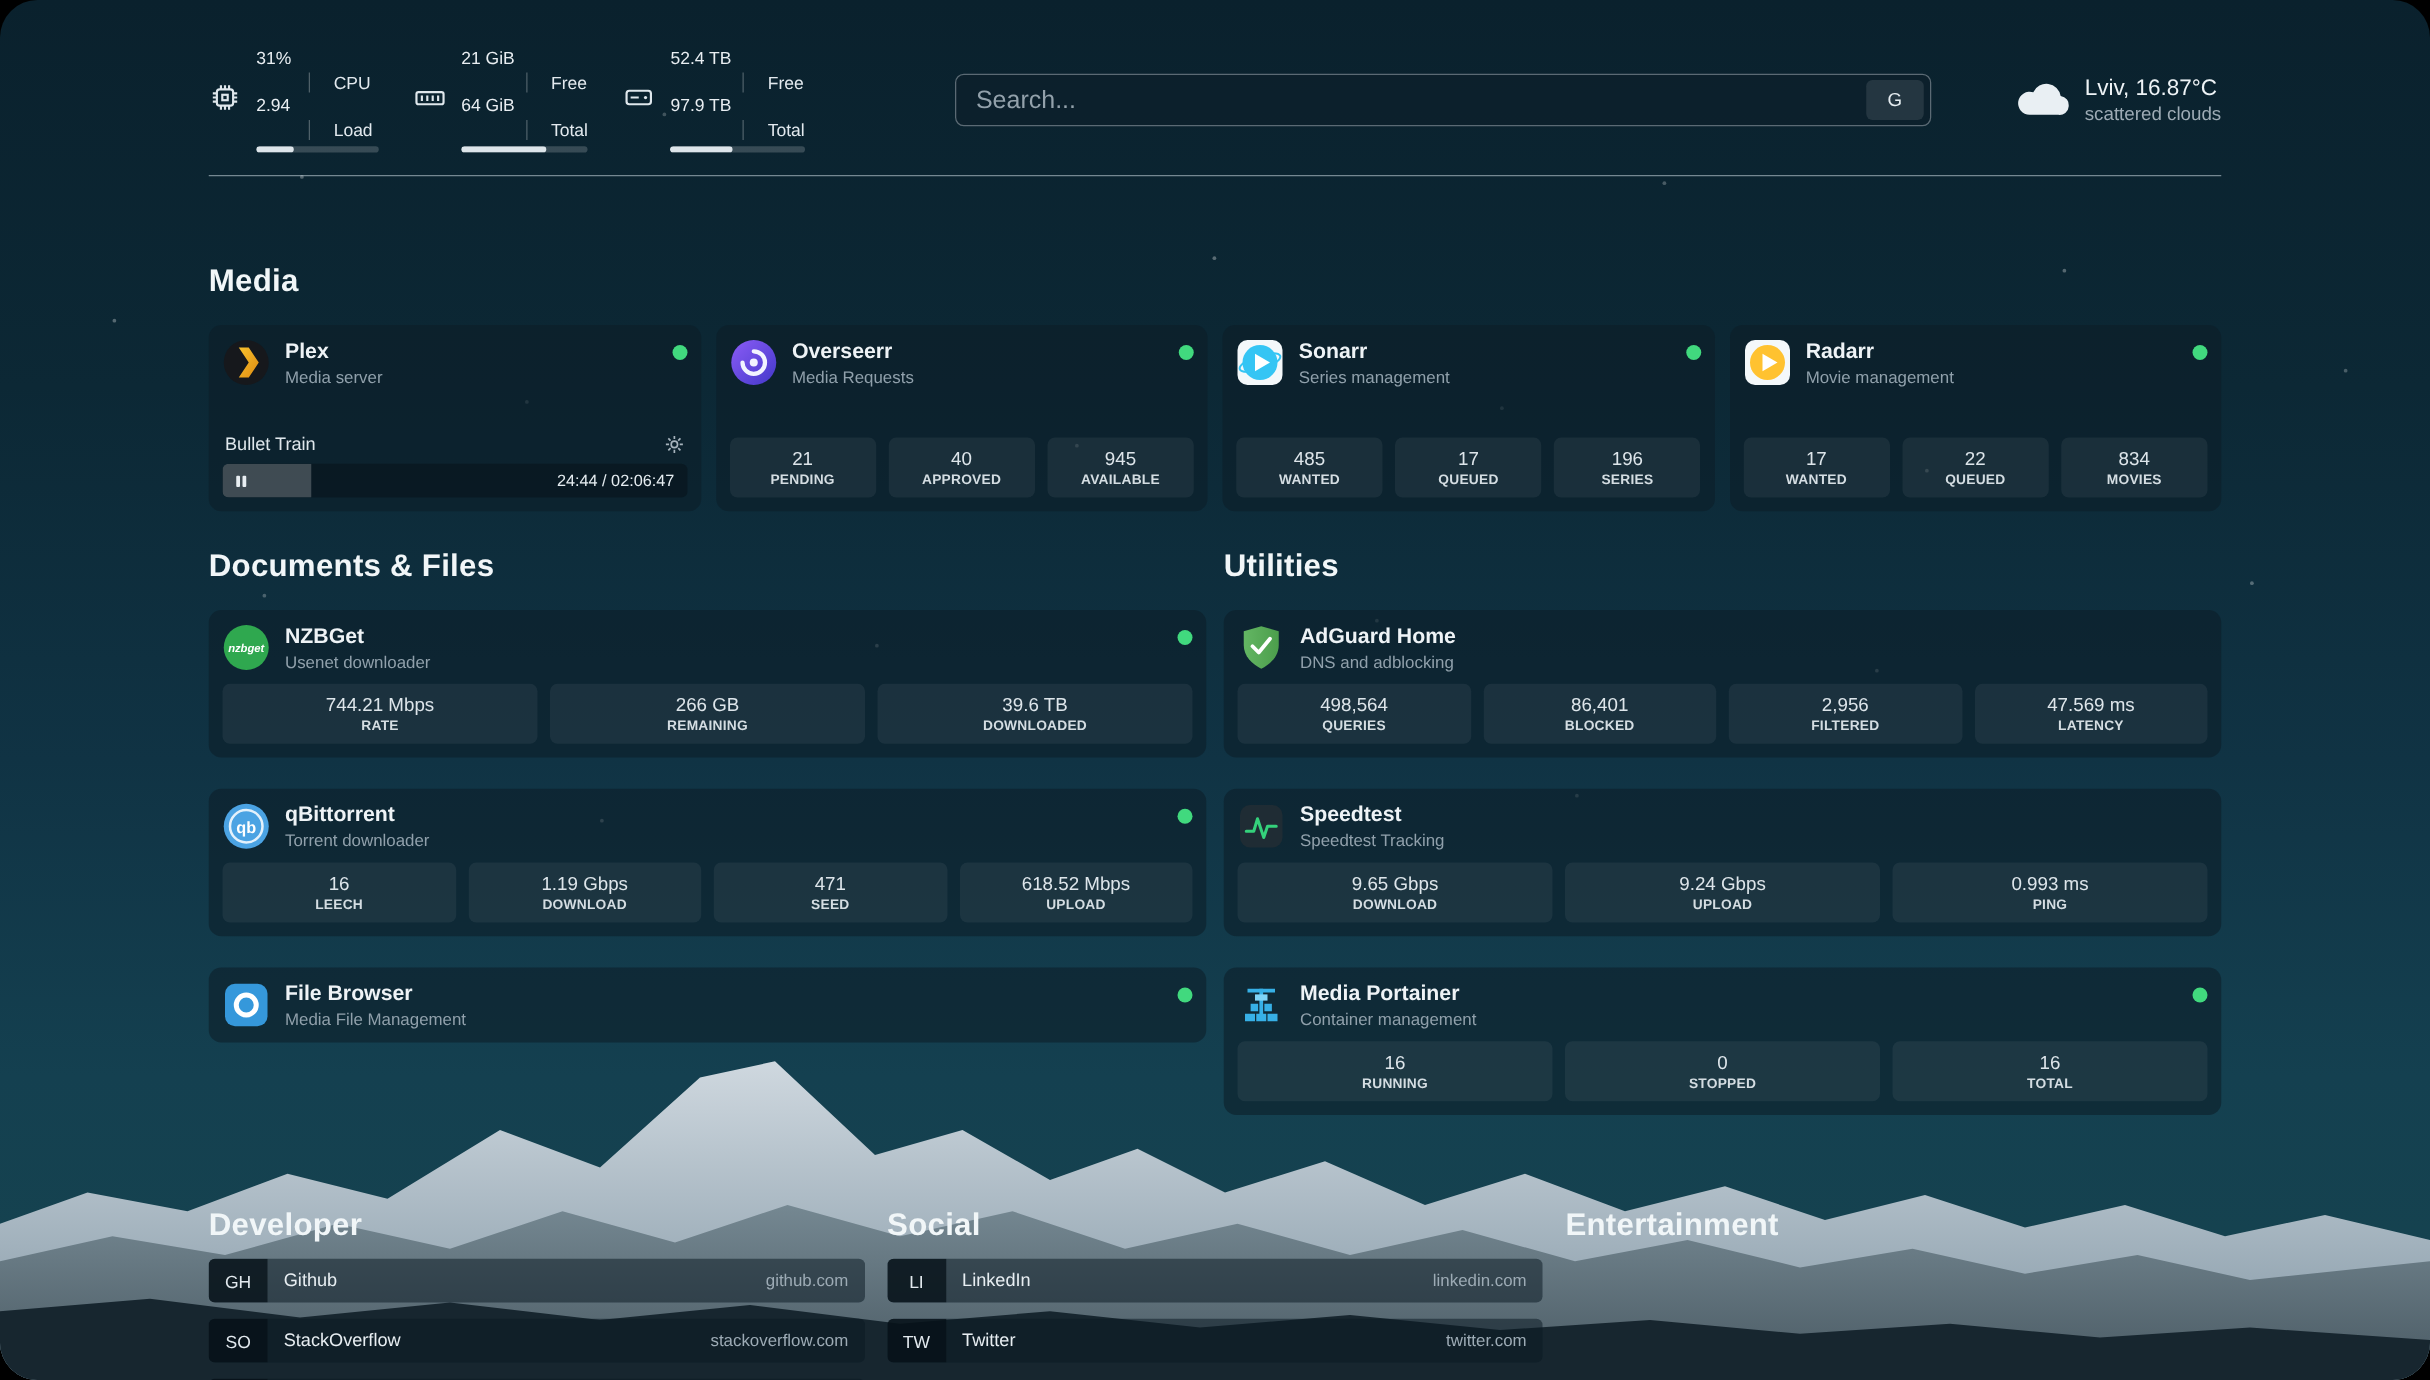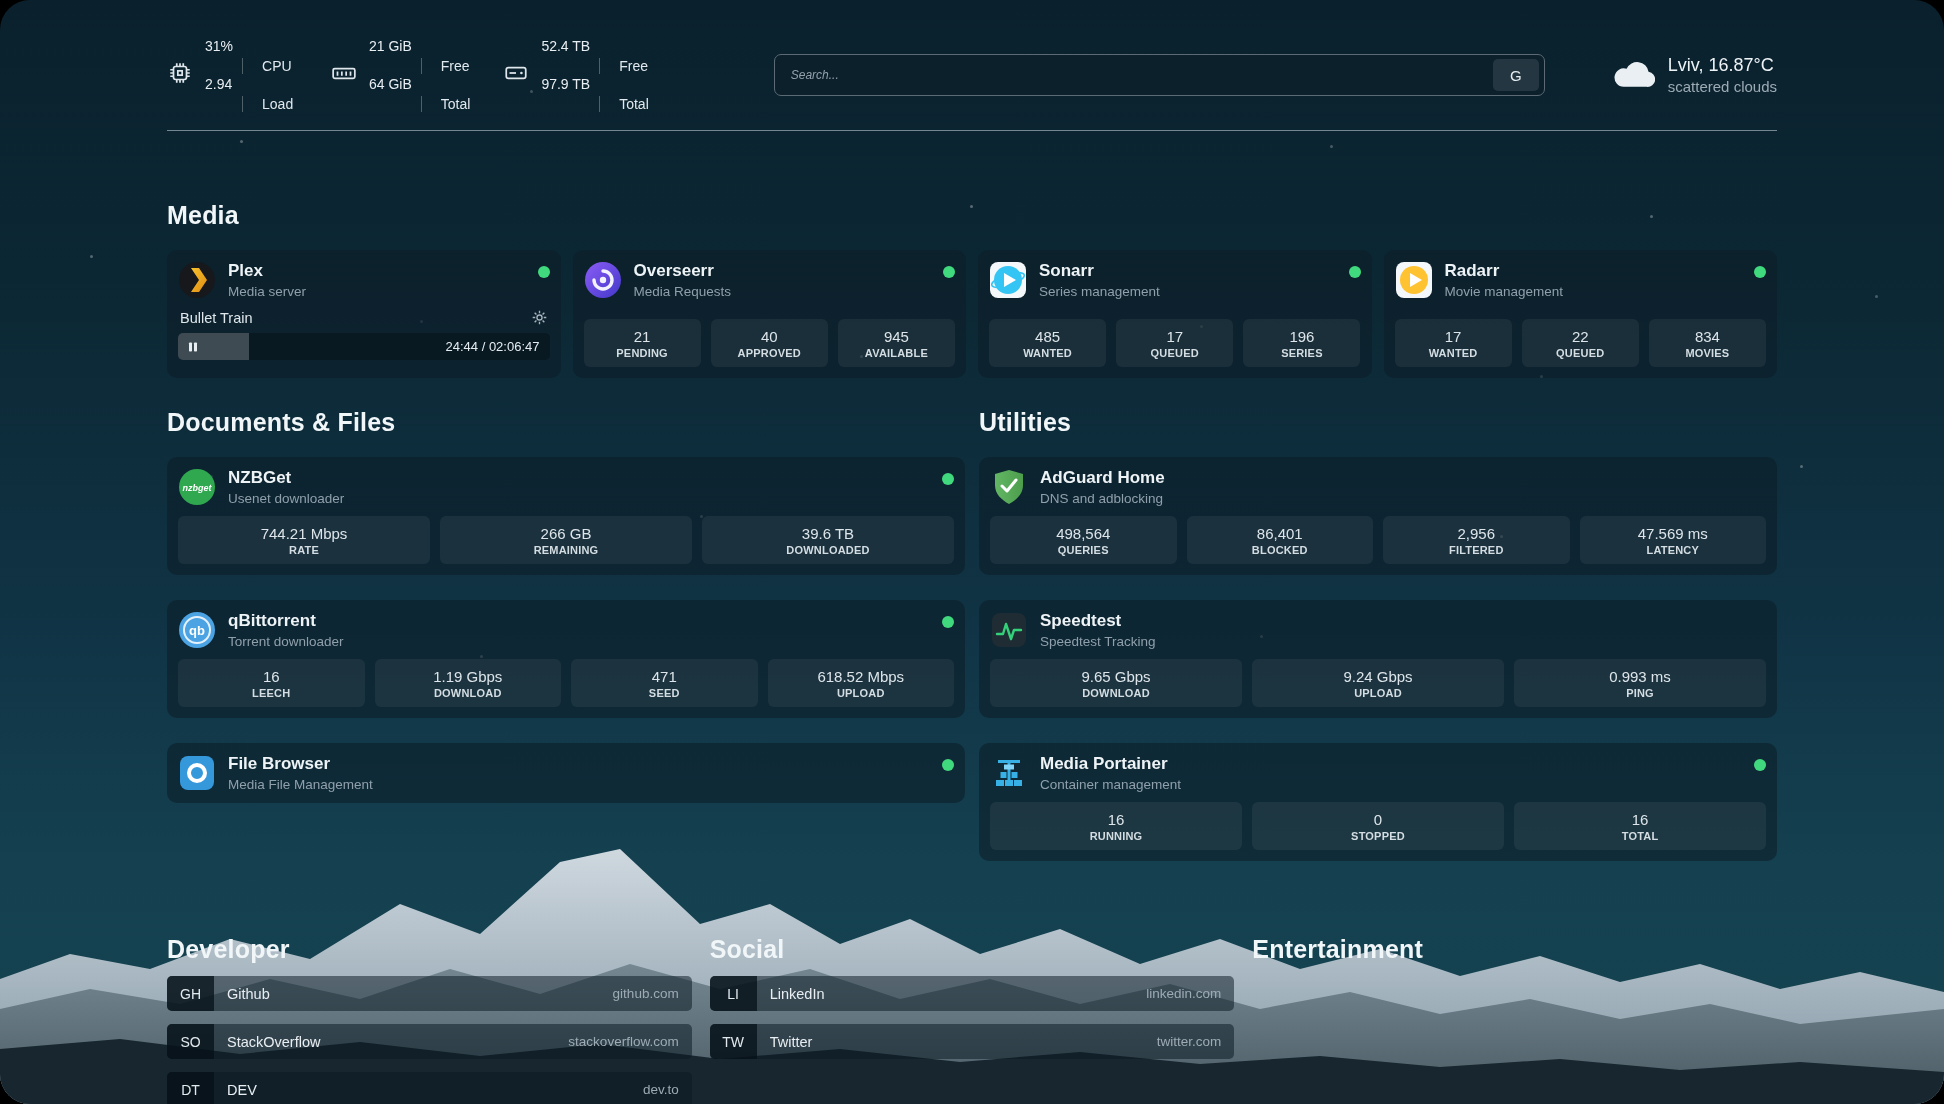--- a/index.html
+++ b/index.html
@@ -16,28 +16,28 @@
     1550px 385px 0 0 rgba(255,255,255,.3),220px 485px 0 0 rgba(255,255,255,.25),
     710px 525px 0 0 rgba(255,255,255,.3),1110px 505px 0 0 rgba(255,255,255,.22),
     1510px 545px 0 0 rgba(255,255,255,.28),1810px 475px 0 0 rgba(255,255,255,.3),
     490px 665px 0 0 rgba(255,255,255,.32),1270px 645px 0 0 rgba(255,255,255,.25),
     100px 265px 0 0 rgba(255,255,255,.3),1885px 305px 0 0 rgba(255,255,255,.25);}
   .content{position:relative;z-index:2;padding:0 167px;}
 
   
   .topbar{display:flex;align-items:center;padding-top:38px;gap:28px;}
   .sys-widget{display:flex;align-items:center;gap:12px;}
-  .sys-body{display:flex;flex-direction:row;gap:5px;min-width:98px;}
+  .sys-body{display:flex;flex-direction:column;gap:5px;min-width:98px;}
   .sys-grid{display:grid;grid-template-columns:auto auto;row-gap:2px;font-size:14px;color:#e9eef2;line-height:1.15;}
   .sys-grid .l{border-left:1px solid rgba(255,255,255,.28);padding-left:19px;margin-left:9px;color:#e2e9ee;margin-top:20px;}
   .sys-bar{height:5px;border-radius:3px;background:rgba(255,255,255,.18);overflow:hidden;}
   .sys-fill{height:100%;background:#dde5ea;border-radius:3px;width:0;}
   .searchbar{flex:1;margin-left:92px;margin-right:40px;display:flex;align-items:center;height:42px;
     border:1px solid #5b6a74;border-radius:7px;background:rgba(14,31,41,.55);padding-right:5px;}
-  .searchbar input{flex:1;height:100%;background:transparent;border:0;outline:none;color:#e6edf1;font-size:12px;padding:0 16px;font-family:inherit;font-style:italic;}
+  .searchbar input{flex:1;height:100%;background:transparent;border:0;outline:none;color:#e6edf1;font-size:20px;padding:0 16px;font-family:inherit;}
   .searchbar input::placeholder{color:#93a1ab;}
   .g-btn{width:46px;height:32px;border-radius:5px;background:rgba(255,255,255,.10);color:#e6edf1;
     display:grid;place-items:center;font-size:15px;cursor:pointer;}
   .weather{display:flex;align-items:center;gap:13px;}
   .weather-text .loc{font-size:18px;color:#eef3f6;}
   .weather-text .cond{font-size:15px;color:#9dabb5;margin-top:2px;}
   .divider{margin-top:18px;border-top:1.5px solid rgba(205,218,226,.55);}
 
   
   .sec-title{font-size:25px;font-weight:700;color:#f1f6f8;letter-spacing:.2px;}
@@ -51,21 +51,21 @@
   .svc-sub{font-size:13.5px;color:#90a0ab;margin-top:2px;}
   .dot{width:12px;height:12px;border-radius:50%;background:#41d97e;margin-left:auto;align-self:flex-start;margin-top:5px;}
   .stats{display:grid;grid-auto-flow:column;grid-auto-columns:1fr;gap:10px;margin-top:auto;padding-top:10px;}
   .stat{background:rgba(255,255,255,.06);border-radius:6px;height:48px;display:flex;flex-direction:column;
     align-items:center;justify-content:center;gap:2px;}
   .stat .sv{font-size:15px;color:#dde5ea;}
   .stat .sl{font-size:11px;font-weight:700;color:#d4dde2;letter-spacing:.2px;}
 
   
   .np{margin-top:10px;}
-  .np-head{display:flex;align-items:flex-end;justify-content:space-between;padding:0 2px;}
+  .np-head{display:flex;align-items:flex-end;justify-content:space-between;padding:0 2px;margin-top:28px;}
   .np-title{font-size:14.5px;color:#dfe7ec;}
   .np-bar{position:relative;margin-top:7px;height:27px;border-radius:5px;background:rgba(8,18,26,.55);
     overflow:hidden;display:flex;align-items:center;justify-content:space-between;}
   .np-fill{position:absolute;left:0;top:0;bottom:0;background:rgba(255,255,255,.22);width:0;}
   .np-pause{position:relative;margin-left:9px;display:grid;place-items:center;cursor:pointer;}
   .np-time{margin-left:auto;margin-right:10px;position:relative;font-size:13px;color:#e6edf1;}
   .gear{display:grid;place-items:center;cursor:pointer;}
 
   
   .twocol{display:grid;grid-template-columns:1fr 1fr;gap:14px;margin-top:30px;align-items:start;}

